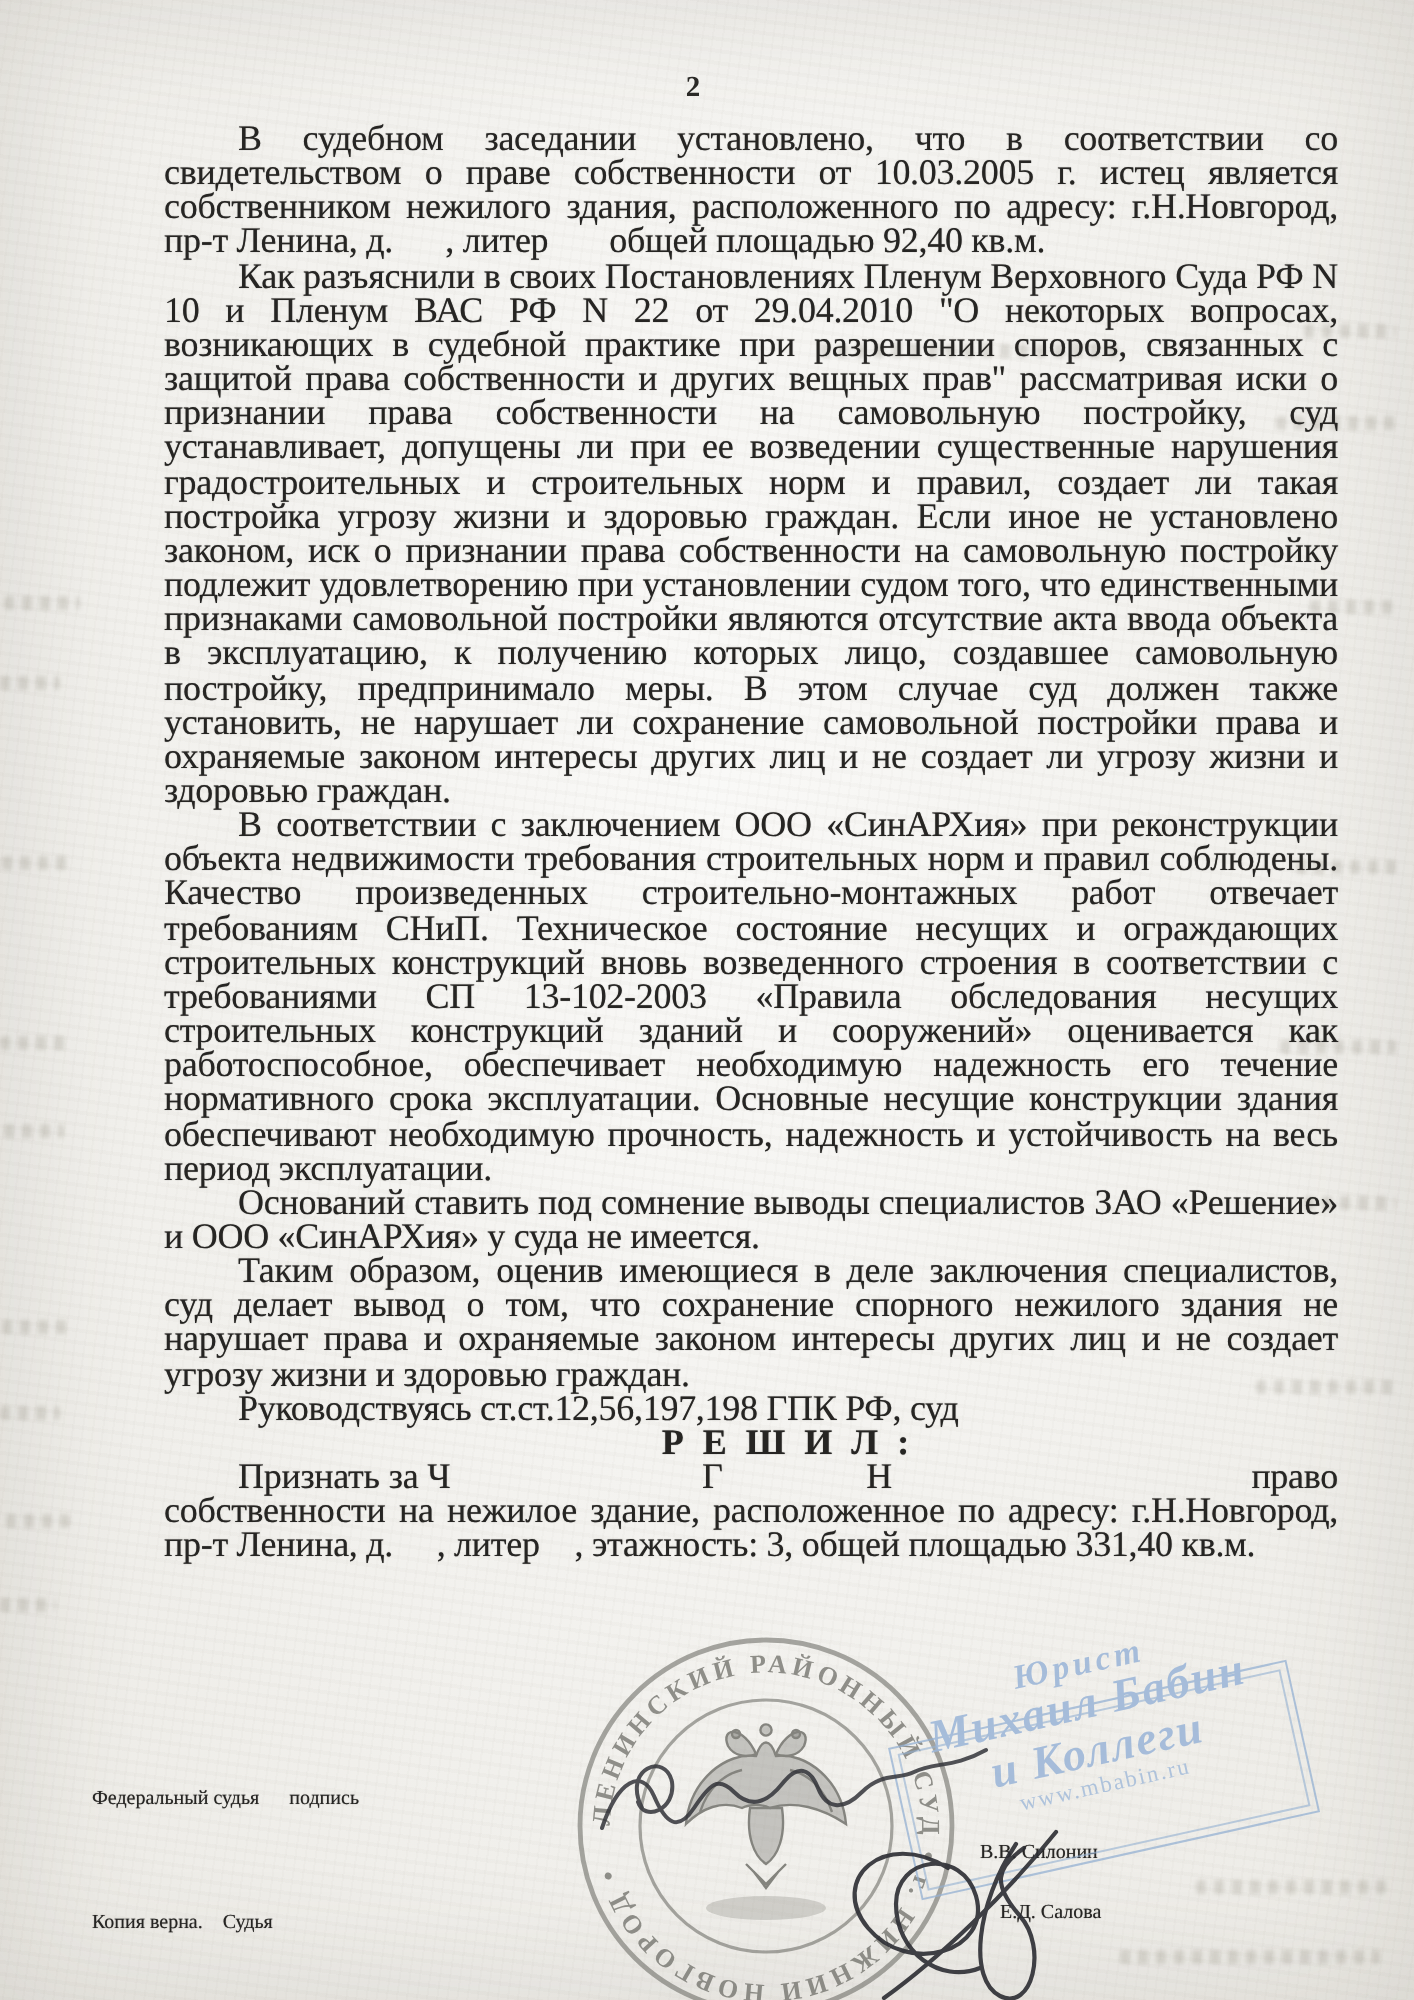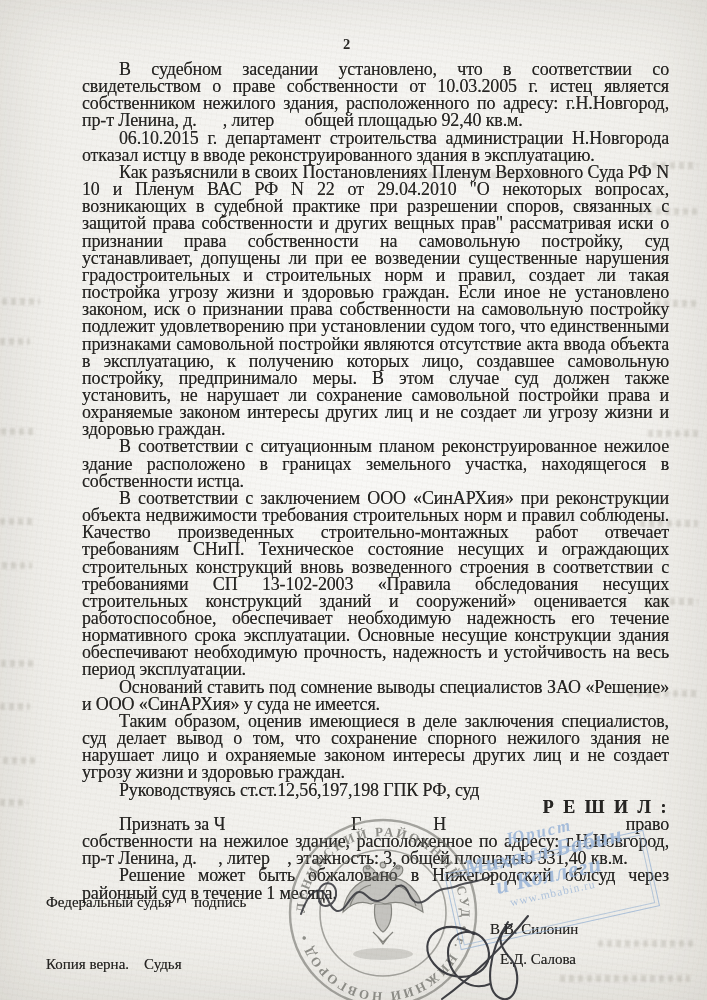--- a/index.html
+++ b/index.html
@@ -25,24 +25,24 @@
   }
   .body-text{
     position:absolute;top:61px;left:46px;right:38px;
     font-size:18px;line-height:17.15px;letter-spacing:-.14px;
     text-align:justify;
     text-shadow:0 0 .45px rgba(30,28,25,.6);
     margin-left:36px;
   }
   .body-text p{margin:0;text-indent:37px;}
   .res-heading{
-    text-align:right;font-weight:bold;letter-spacing:2.5px;margin:0;
+    text-align:center;font-weight:bold;letter-spacing:2.5px;margin:0;
     text-shadow:0 0 .5px rgba(30,28,25,.7);
   }
-  .sig-line{position:absolute;font-size:15px;white-space:nowrap;text-shadow:0 0 .45px rgba(30,28,25,.55);text-align:center;}
+  .sig-line{position:absolute;font-size:10px;white-space:nowrap;text-shadow:0 0 .45px rgba(30,28,25,.55);text-align:center;}
   .ghost{
     position:absolute;height:7px;border-radius:2px;opacity:.55;
     background:repeating-linear-gradient(90deg, rgba(128,122,108,.38) 0 5px, rgba(0,0,0,0) 5px 9px);
     filter:blur(1px);pointer-events:none;
   }
   .seal-svg{position:absolute;left:284px;top:814px;width:198px;height:198px;}
   .ink-svg{position:absolute;pointer-events:none;}
   .stamp{
     position:absolute;left:444px;top:874px;width:202px;height:76px;
     transform:rotate(-12.5deg);transform-origin:0 0;
@@ -88,32 +88,29 @@
     <i class="ghost" style="left:410px;top:172px;width:150px"></i>
     <i class="ghost" style="left:598px;top:940px;width:95px"></i>
     <i class="ghost" style="left:560px;top:975px;width:130px"></i>
   </div>
 
   <div class="page-number">2</div>
 
   <div class="body-text">
     <div>
         <p>В судебном заседании установлено, что в соответствии со свидетельством о праве собственности от 10.03.2005 г. истец является собственником нежилого здания, расположенного по адресу: г.Н.Новгород, пр-т Ленина, д.&nbsp;&nbsp;&nbsp;&nbsp;&nbsp;&nbsp;, литер&nbsp;&nbsp;&nbsp;&nbsp;&nbsp;&nbsp; общей площадью 92,40 кв.м.</p>
-        <p>06.10.2015 г. департамент строительства администрации Н.Новгорода отказал истцу в вводе реконструированного здания в эксплуатацию.</p>
         <p>Как разъяснили в своих Постановлениях Пленум Верховного Суда РФ N 10 и Пленум ВАС РФ N 22 от 29.04.2010 "О некоторых вопросах, возникающих в судебной практике при разрешении споров, связанных с защитой права собственности и других вещных прав" рассматривая иски о признании права собственности на самовольную постройку, суд устанавливает, допущены ли при ее возведении существенные нарушения градостроительных и строительных норм и правил, создает ли такая постройка угрозу жизни и здоровью граждан. Если иное не установлено законом, иск о признании права собственности на самовольную постройку подлежит удовлетворению при установлении судом того, что единственными признаками самовольной постройки являются отсутствие акта ввода объекта в эксплуатацию, к получению которых лицо, создавшее самовольную постройку, предпринимало меры. В этом случае суд должен также установить, не нарушает ли сохранение самовольной постройки права и охраняемые законом интересы других лиц и не создает ли угрозу жизни и здоровью граждан.</p>
-        <p>В соответствии с ситуационным планом реконструированное нежилое здание расположено в границах земельного участка, находящегося в собственности истца.</p>
         <p>В соответствии с заключением ООО «СинАРХия» при реконструкции объекта недвижимости требования  строительных норм и правил соблюдены.  Качество произведенных строительно-монтажных работ отвечает требованиям СНиП. Техническое состояние  несущих и ограждающих строительных конструкций вновь возведенного строения  в соответствии с требованиями СП 13-102-2003 «Правила обследования несущих строительных  конструкций зданий и сооружений» оценивается как работоспособное, обеспечивает необходимую надежность его течение нормативного срока эксплуатации. Основные несущие конструкции здания обеспечивают необходимую прочность, надежность и устойчивость на весь период эксплуатации.</p>
         <p>Оснований ставить под  сомнение выводы специалистов ЗАО «Решение» и  ООО «СинАРХия» у суда не имеется.</p>
-        <p>Таким образом, оценив имеющиеся в деле заключения специалистов, суд делает вывод о том, что сохранение спорного нежилого здания не нарушает лицо и  охраняемые законом интересы других лиц и не создает угрозу жизни и здоровью граждан.</p>
+        <p>Таким образом, оценив имеющиеся в деле заключения специалистов, суд делает вывод о том, что сохранение спорного нежилого здания не нарушает права и  охраняемые законом интересы других лиц и не создает угрозу жизни и здоровью граждан.</p>
         <p>Руководствуясь ст.ст.12,56,197,198 ГПК РФ, суд</p>
       </div>
     <p class="res-heading">Р&nbsp;Е&nbsp;Ш&nbsp;И&nbsp;Л&nbsp;:</p>
     <div>
         <p>Признать за Ч&nbsp;&nbsp;&nbsp;&nbsp;&nbsp;&nbsp;&nbsp;&nbsp;&nbsp;&nbsp;&nbsp;&nbsp;&nbsp;&nbsp;&nbsp;&nbsp;&nbsp;&nbsp;&nbsp;&nbsp;&nbsp;&nbsp;&nbsp;&nbsp;&nbsp;&nbsp;&nbsp;&nbsp;Г&nbsp;&nbsp;&nbsp;&nbsp;&nbsp;&nbsp;&nbsp;&nbsp;&nbsp;&nbsp;&nbsp;&nbsp;&nbsp;&nbsp;&nbsp;&nbsp;Н&nbsp;&nbsp;&nbsp;&nbsp;&nbsp;&nbsp;&nbsp;&nbsp;&nbsp;&nbsp;&nbsp;&nbsp;&nbsp;&nbsp;&nbsp;&nbsp;&nbsp;&nbsp;&nbsp;&nbsp;&nbsp;&nbsp;&nbsp;&nbsp;&nbsp;&nbsp;&nbsp;&nbsp;&nbsp;&nbsp;&nbsp;&nbsp;&nbsp;&nbsp;&nbsp;&nbsp;&nbsp;&nbsp;&nbsp;&nbsp;право собственности на нежилое здание, расположенное по адресу: г.Н.Новгород, пр-т Ленина, д.&nbsp;&nbsp;&nbsp;&nbsp;&nbsp;, литер&nbsp;&nbsp;&nbsp;&nbsp;, этажность: 3, общей площадью 331,40 кв.м.</p>
-        <p>Решение может быть обжаловано в Нижегородский облсуд через районный суд в течение 1 месяца.</p>
       </div>
   </div>
 
   <div class="sig-line" style="left:46px;top:894px">Федеральный судья&nbsp;&nbsp;&nbsp;&nbsp;&nbsp;&nbsp;подпись</div>
   <div class="sig-line" style="left:46px;top:956px">Копия верна.&nbsp;&nbsp;&nbsp;&nbsp;Судья</div>
   <div class="sig-line" style="left:490px;top:921px">В.В. Силонин</div>
   <div class="sig-line" style="left:46px;top:1008px">Секретарь судебного заседания</div>
   <div class="sig-line" style="left:500px;top:951px">Е.Д. Салова</div>
   <div class="sig-line" style="left:46px;top:1018px">Подлинник документа находится в деле № 2-3176/16</div>
 

